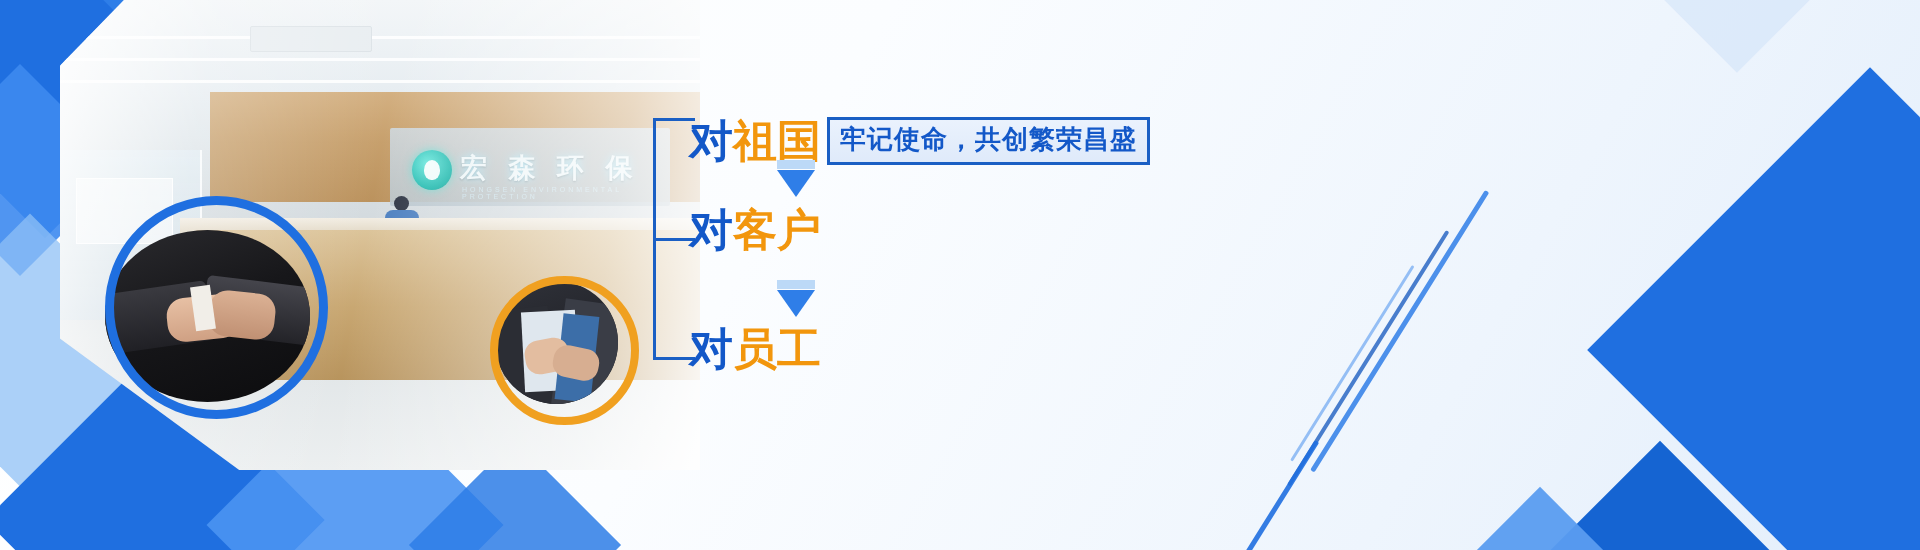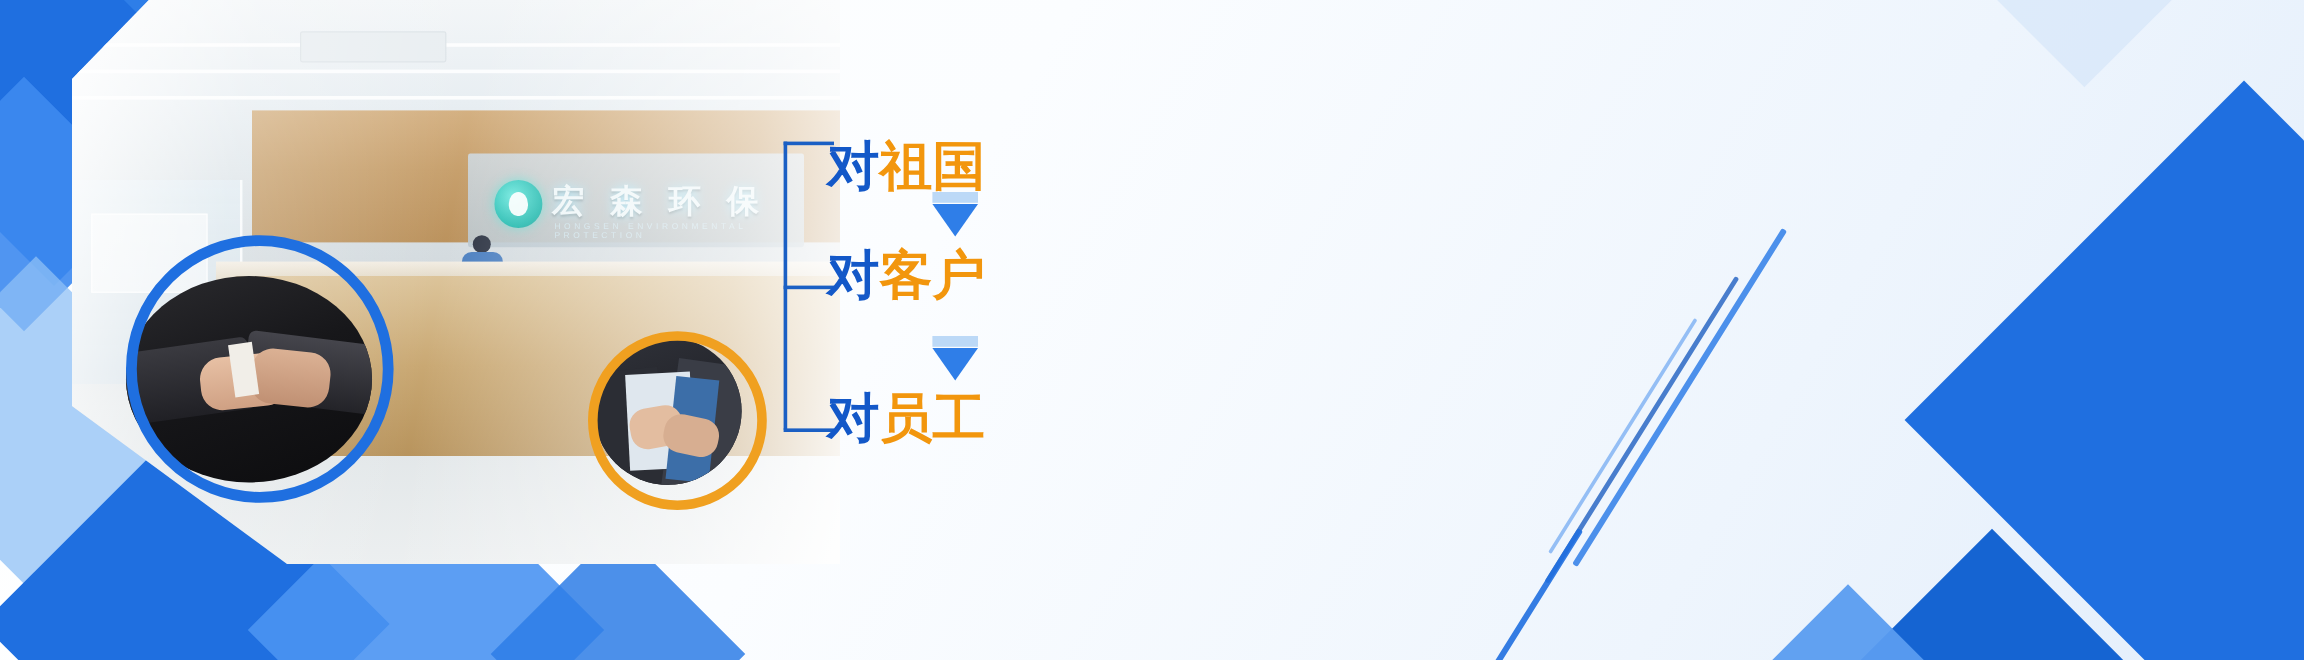--- a/index.html
+++ b/index.html
@@ -321,20 +321,21 @@
 
     <div class="bracket-vert"></div>
     <div class="tick tick-1"></div>
     <div class="tick tick-2"></div>
     <div class="tick tick-3"></div>
 
     <div class="row row-1">
       <div class="lead">
         <span class="c-blue">对</span><span class="c-orange">祖国</span>
       </div>
+      <div class="chip">牢记使命，共创繁荣昌盛</div>
     </div>
 
     <div class="arrow arrow-1">
       <div class="bar"></div>
       <div class="tri"></div>
     </div>
 
     <div class="row row-2">
       <div class="lead">
         <span class="c-blue">对</span><span class="c-orange">客户</span>

